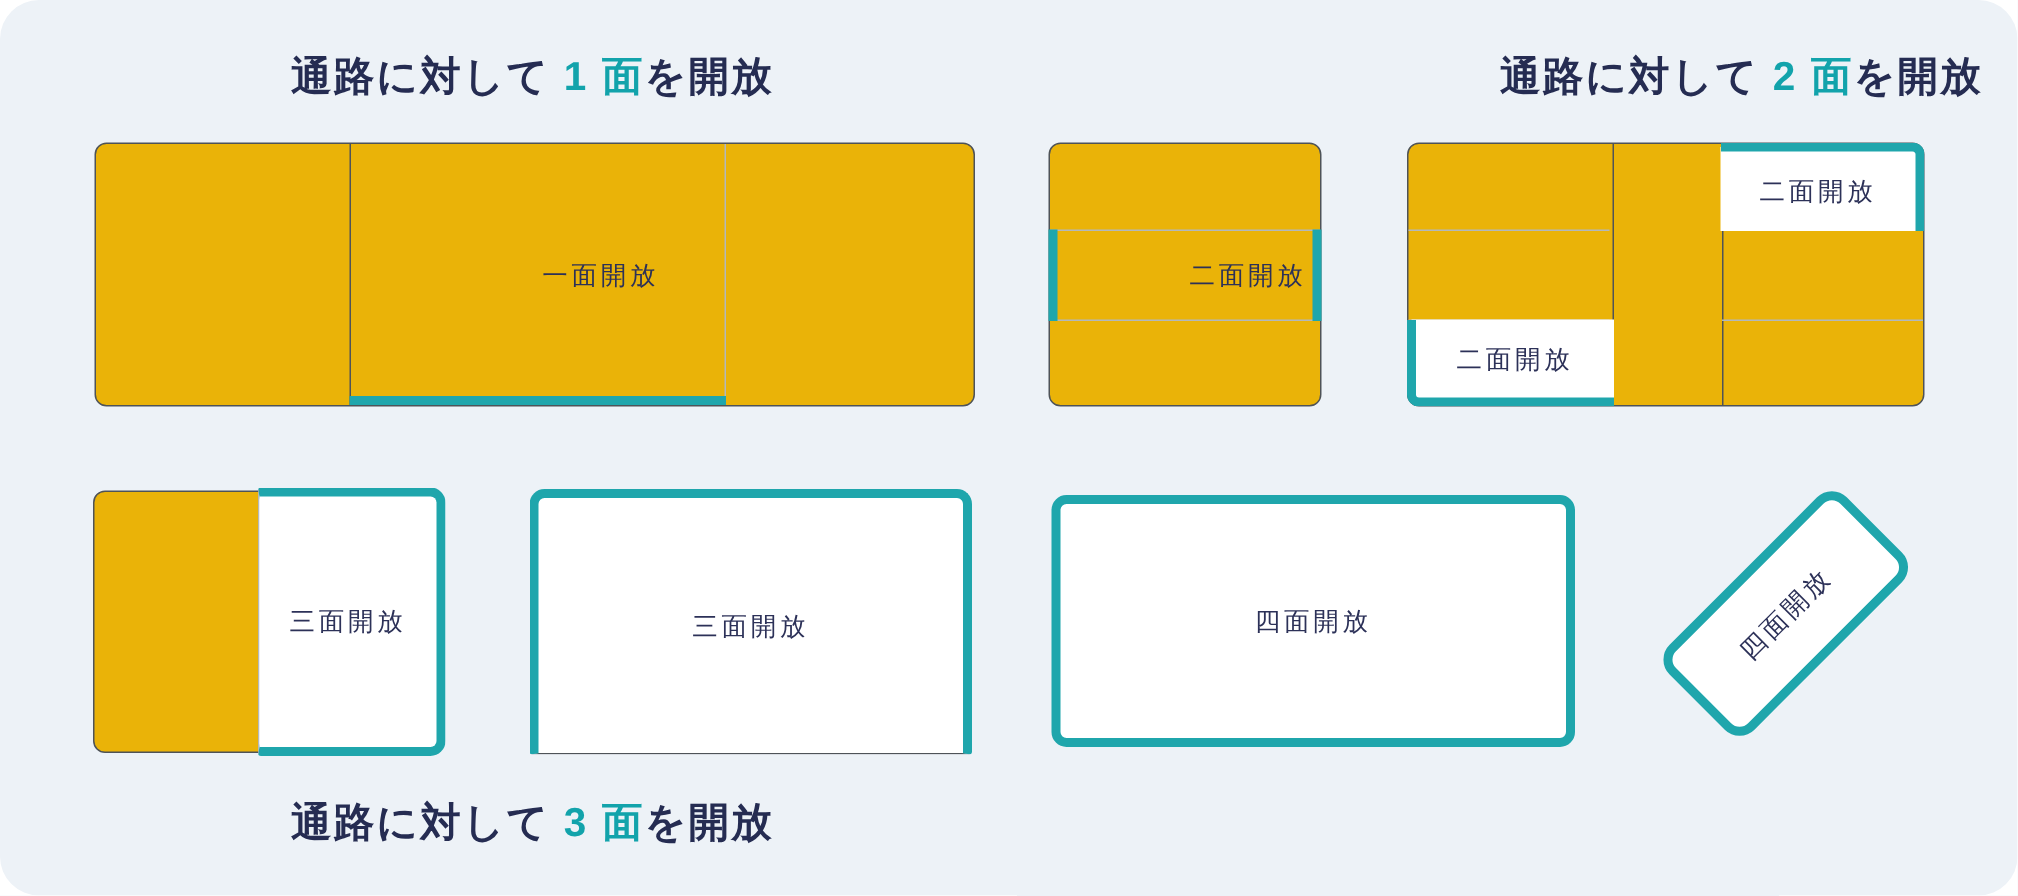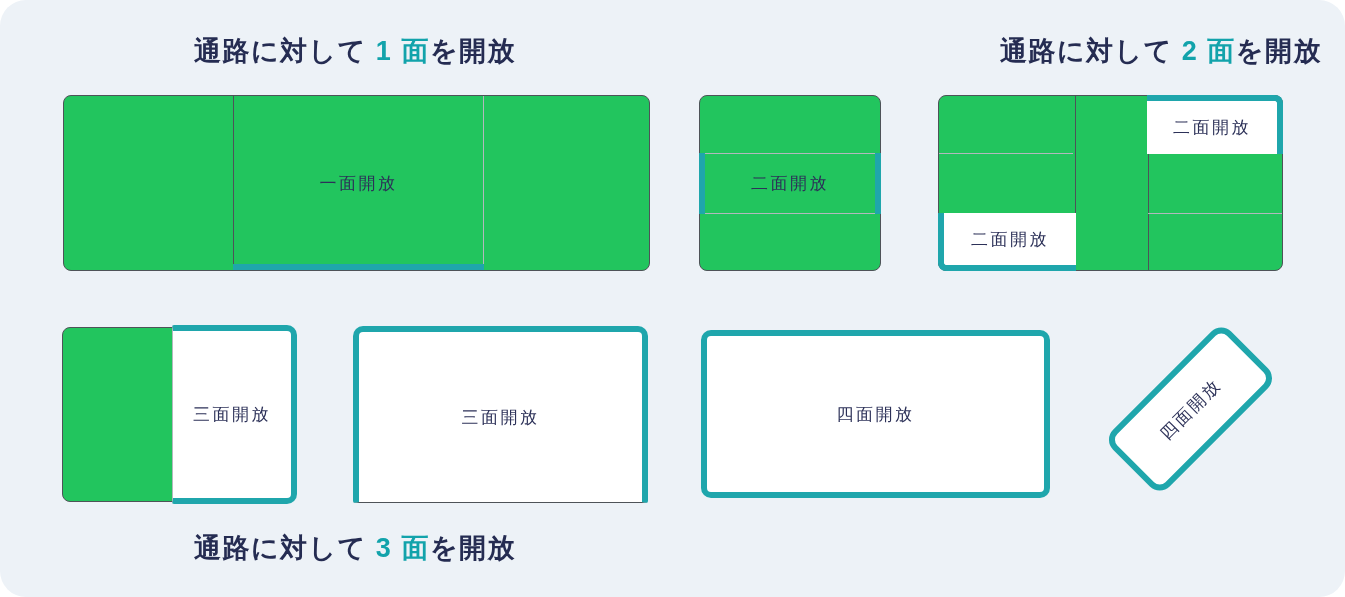--- a/index.html
+++ b/index.html
@@ -4,33 +4,33 @@
 <style>
   html,body{margin:0;padding:0;background:#ffffff;}
   .stage{
     position:relative;width:1345px;height:597px;margin:0 auto;
     font-family:"Liberation Sans","DejaVu Sans",sans-serif;
     -webkit-font-smoothing:antialiased;
   }
   .panel{
     position:absolute;inset:0;background:#edf2f7;border-radius:26px;
   }
-  .abs{position:absolute;}
+  .abs{position:absolute;margin-left:42px;}
   .heading{
     position:absolute;text-align:center;font-size:27px;font-weight:700;
     color:#252c52;letter-spacing:1.5px;white-space:nowrap;
   }
   .heading .accent{color:#12a3ab;}
   .booth-label{
     color:#2c3158;font-size:17px;letter-spacing:2.5px;white-space:nowrap;
   }
   .center-flex{display:flex;align-items:center;justify-content:center;}
   
   .box{
-    position:absolute;background:#22c55e;border:1px solid #4e5358;border-radius:8px;
+    position:absolute;background:#eab308;border:1px solid #4e5358;border-radius:8px;
     box-sizing:border-box;
   }
   .vline{position:absolute;top:0;bottom:0;width:1px;background:#4e5358;}
   .vline.light{background:#b2b8bd;}
   .hline{position:absolute;left:0;right:0;height:1px;background:#b2b8bd;}
   
   .teal-bar{position:absolute;background:#1fa6ac;}
   .teal-box{position:absolute;box-sizing:border-box;background:#ffffff;}
 </style>
 </head>

